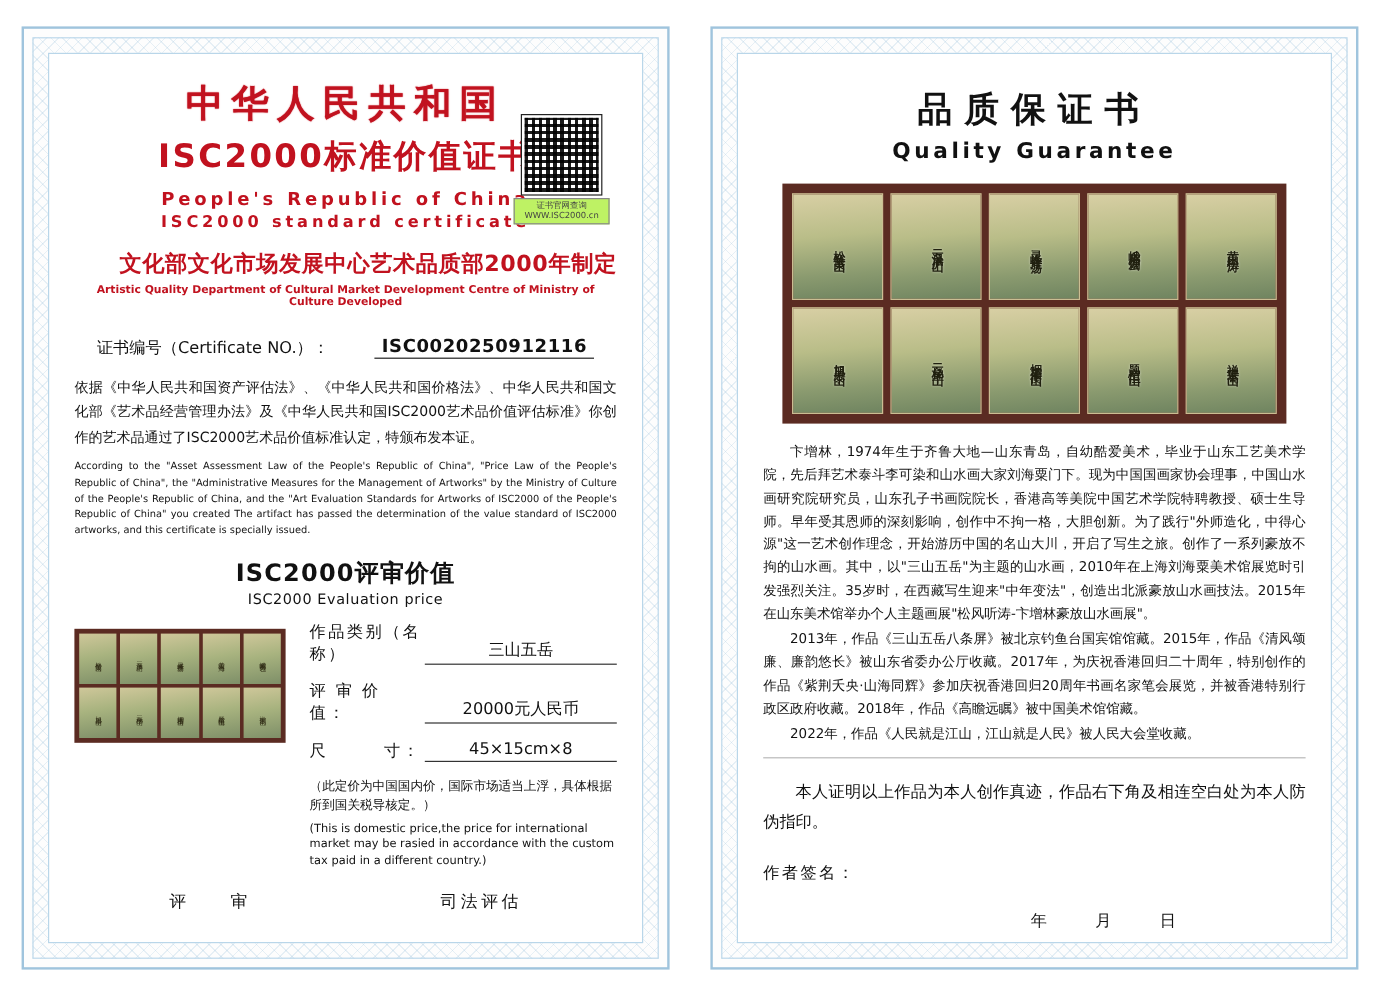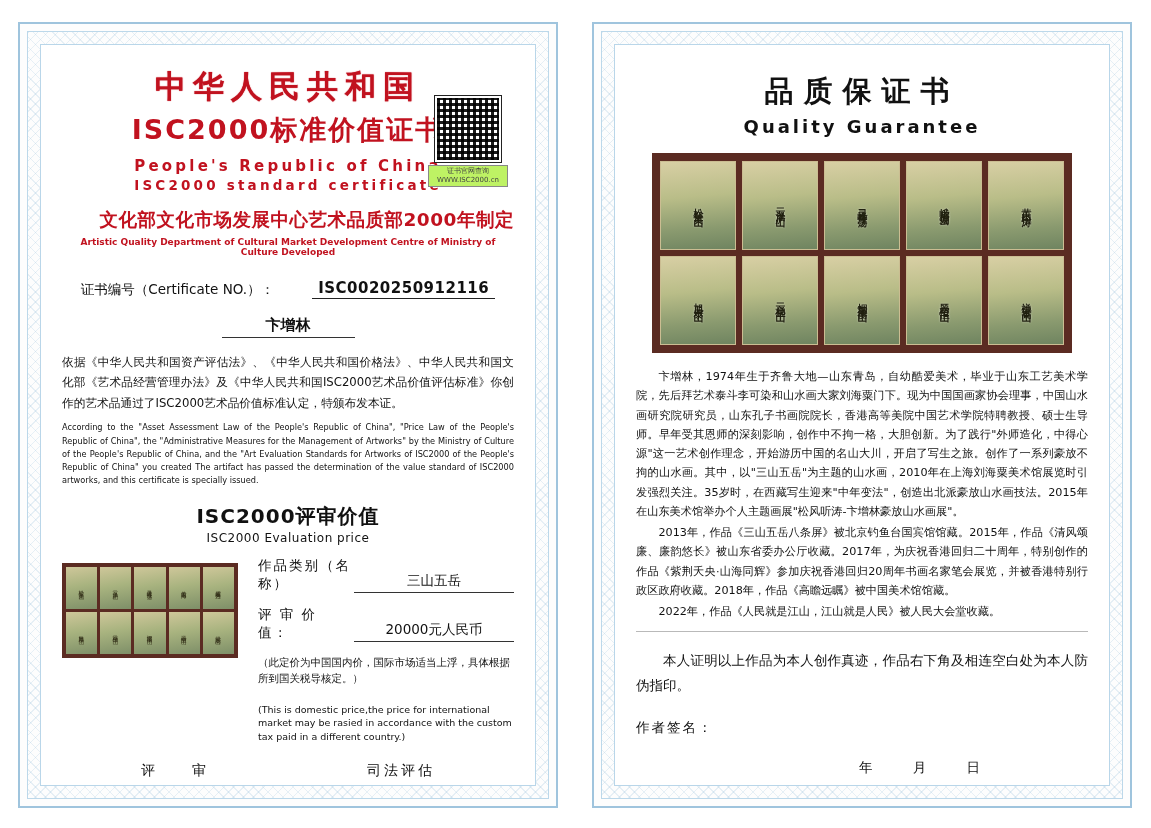--- a/index.html
+++ b/index.html
@@ -155,21 +155,21 @@
     position:absolute;inset:0;display:flex;align-items:center;justify-content:center;
     font-size:5.5px;color:#2e2a14;writing-mode:vertical-rl;letter-spacing:1px;line-height:1.1;
   }
   .fields{margin-left:196px;}
   .field-row{display:flex;align-items:flex-end;margin-bottom:13px;font-size:13.5px;color:#111;}
   .field-label{width:96px;flex:none;letter-spacing:2px;}
   .field-value{
     flex:1;border-bottom:1px solid #333;text-align:center;padding-bottom:2px;font-size:13.5px;
   }
   .note-cn{margin-left:196px;font-size:10.5px;color:#111;line-height:1.5;}
-  .note-en{margin-left:196px;font-size:9.5px;color:#111;line-height:1.45;margin-top:16px;}
+  .note-en{margin-left:196px;font-size:9.5px;color:#111;line-height:1.45;margin-top:4px;}
 
   .sign-row{
     margin-top:18px;display:flex;justify-content:space-around;font-size:14px;color:#111;letter-spacing:3px;
   }
 
   
   .r-title-cn{
     text-align:center;font-size:29px;font-weight:bold;color:#111;letter-spacing:10px;margin-top:18px;
   }
   .r-title-en{
@@ -229,23 +229,20 @@
       </div>
 
       <div class="dept-cn">文化部文化市场发展中心艺术品质部2000年制定</div>
       <div class="dept-en">Artistic Quality Department of Cultural Market Development Centre of Ministry of Culture Developed</div>
 
       <div class="cert-no-row">
         <span class="cert-no-label">证书编号（Certificate NO.）：</span>
         <span class="cert-no-value">ISC0020250912116</span>
       </div>
 
-      <div class="holder">
-        <span class="holder-name">卞增林</span>
-      </div>
 
       <div class="body-cn">依据《中华人民共和国资产评估法》、《中华人民共和国价格法》、中华人民共和国文化部《艺术品经营管理办法》及《中华人民共和国ISC2000艺术品价值评估标准》你创作的艺术品通过了ISC2000艺术品价值标准认定，特颁布发本证。</div>
       <div class="body-en">According to the "Asset Assessment Law of the People's Republic of China", "Price Law of the People's Republic of China", the "Administrative Measures for the Management of Artworks" by the Ministry of Culture of the People's Republic of China, and the "Art Evaluation Standards for Artworks of ISC2000 of the People's Republic of China" you created The artifact has passed the determination of the value standard of ISC2000 artworks, and this certificate is specially issued.</div>
 
       <div class="eval-title">ISC2000评审价值</div>
       <div class="eval-title-en">ISC2000 Evaluation price</div>
 
       <div class="eval-body">
         <div class="thumbs">
           <div class="thumb">
@@ -282,20 +279,24 @@
 
         <div class="fields">
           <div class="field-row">
             <span class="field-label">作品类别（名称）</span>
             <span class="field-value">三山五岳</span>
           </div>
           <div class="field-row">
             <span class="field-label">评 审 价 值：</span>
             <span class="field-value">20000元人民币</span>
           </div>
+          <div class="field-row">
+            <span class="field-label">尺　　　寸：</span>
+            <span class="field-value">45×15cm×8</span>
+          </div>
         </div>
 
         <div class="note-cn">（此定价为中国国内价，国际市场适当上浮，具体根据所到国关税导核定。）</div>
         <div class="note-en">(This is domestic price,the price for international market may be rasied in accordance with the custom tax paid in a different country.)</div>
       </div>
 
       <div class="sign-row">
         <span>评　　审</span>
         <span>司法评估</span>
       </div>

